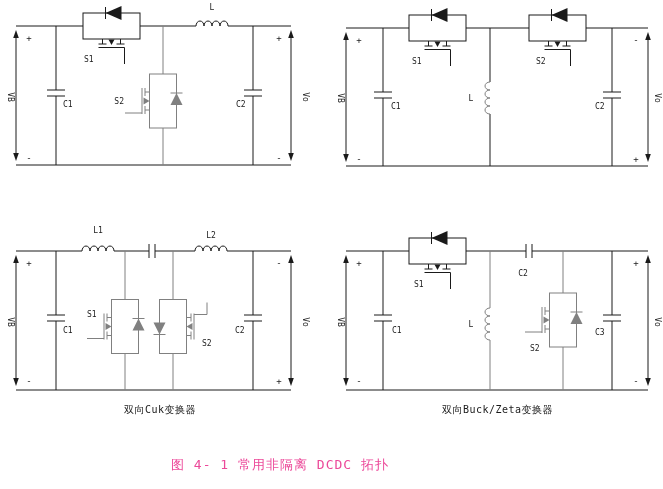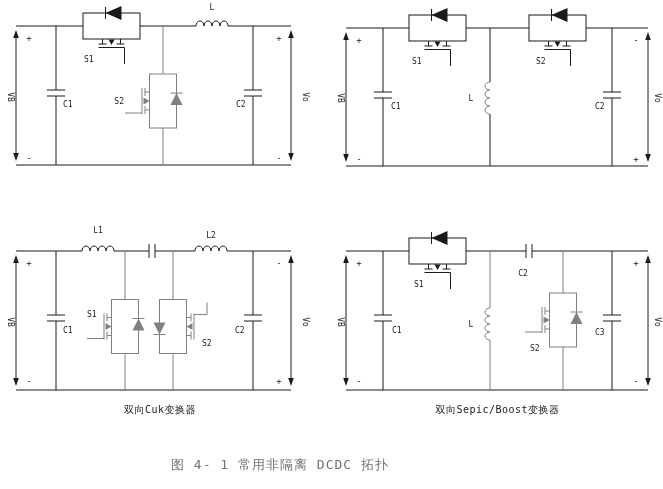--- a/index.html
+++ b/index.html
@@ -13,21 +13,21 @@
   svg polygon { fill:currentColor; stroke:none; }
   .gray { color:#808080; }
   .lbl { fill:#1a1a1a; stroke:none; font-family:"DejaVu Sans Mono", monospace; font-size:8px; }
   .sign { fill:#1a1a1a; stroke:none; font-family:"DejaVu Sans Mono", monospace; font-size:9px; }
   .sub-caption {
     position:absolute; text-align:center; font-size:10px; color:#1a1a1a;
     font-family:"DejaVu Sans Mono", monospace; letter-spacing:0.5px;
   }
   .main-caption {
     position:absolute; left:0; width:560px; top:456px; text-align:center;
-    font-size:13px; color:#737373; font-family:"DejaVu Sans Mono", monospace;
+    font-size:13px; color:#ec4899; font-family:"DejaVu Sans Mono", monospace;
     letter-spacing:1px;
   }
 </style>
 </head>
 <body>
 
 <div id="canvas">
 
   <svg width="0" height="0" style="position:absolute">
     <defs>
@@ -309,17 +309,17 @@
       <text class="lbl" x="6" y="102" text-anchor="middle" transform="rotate(90 6 102)">VB</text>
       <text class="lbl" x="323" y="102" text-anchor="middle" transform="rotate(90 323 102)">Vo</text>
       <text class="lbl" x="60" y="113">C1</text>
       <text class="lbl" x="191" y="56" text-anchor="middle">C2</text>
       <text class="lbl" x="263" y="115">C3</text>
       <text class="lbl" x="82" y="67">S1</text>
       <text class="lbl" x="198" y="131">S2</text>
       <text class="lbl" x="139" y="107" text-anchor="middle">L</text>
     </svg>
   </div>
-  <div class="sub-caption" style="left:332px;top:403px;width:331px">双向Sepic/Boost变换器</div>
+  <div class="sub-caption" style="left:332px;top:403px;width:331px">双向Buck/Zeta变换器</div>
 
   <div class="main-caption">图 4- 1 常用非隔离 DCDC 拓扑</div>
 
 </div>
 
 </body></html>

